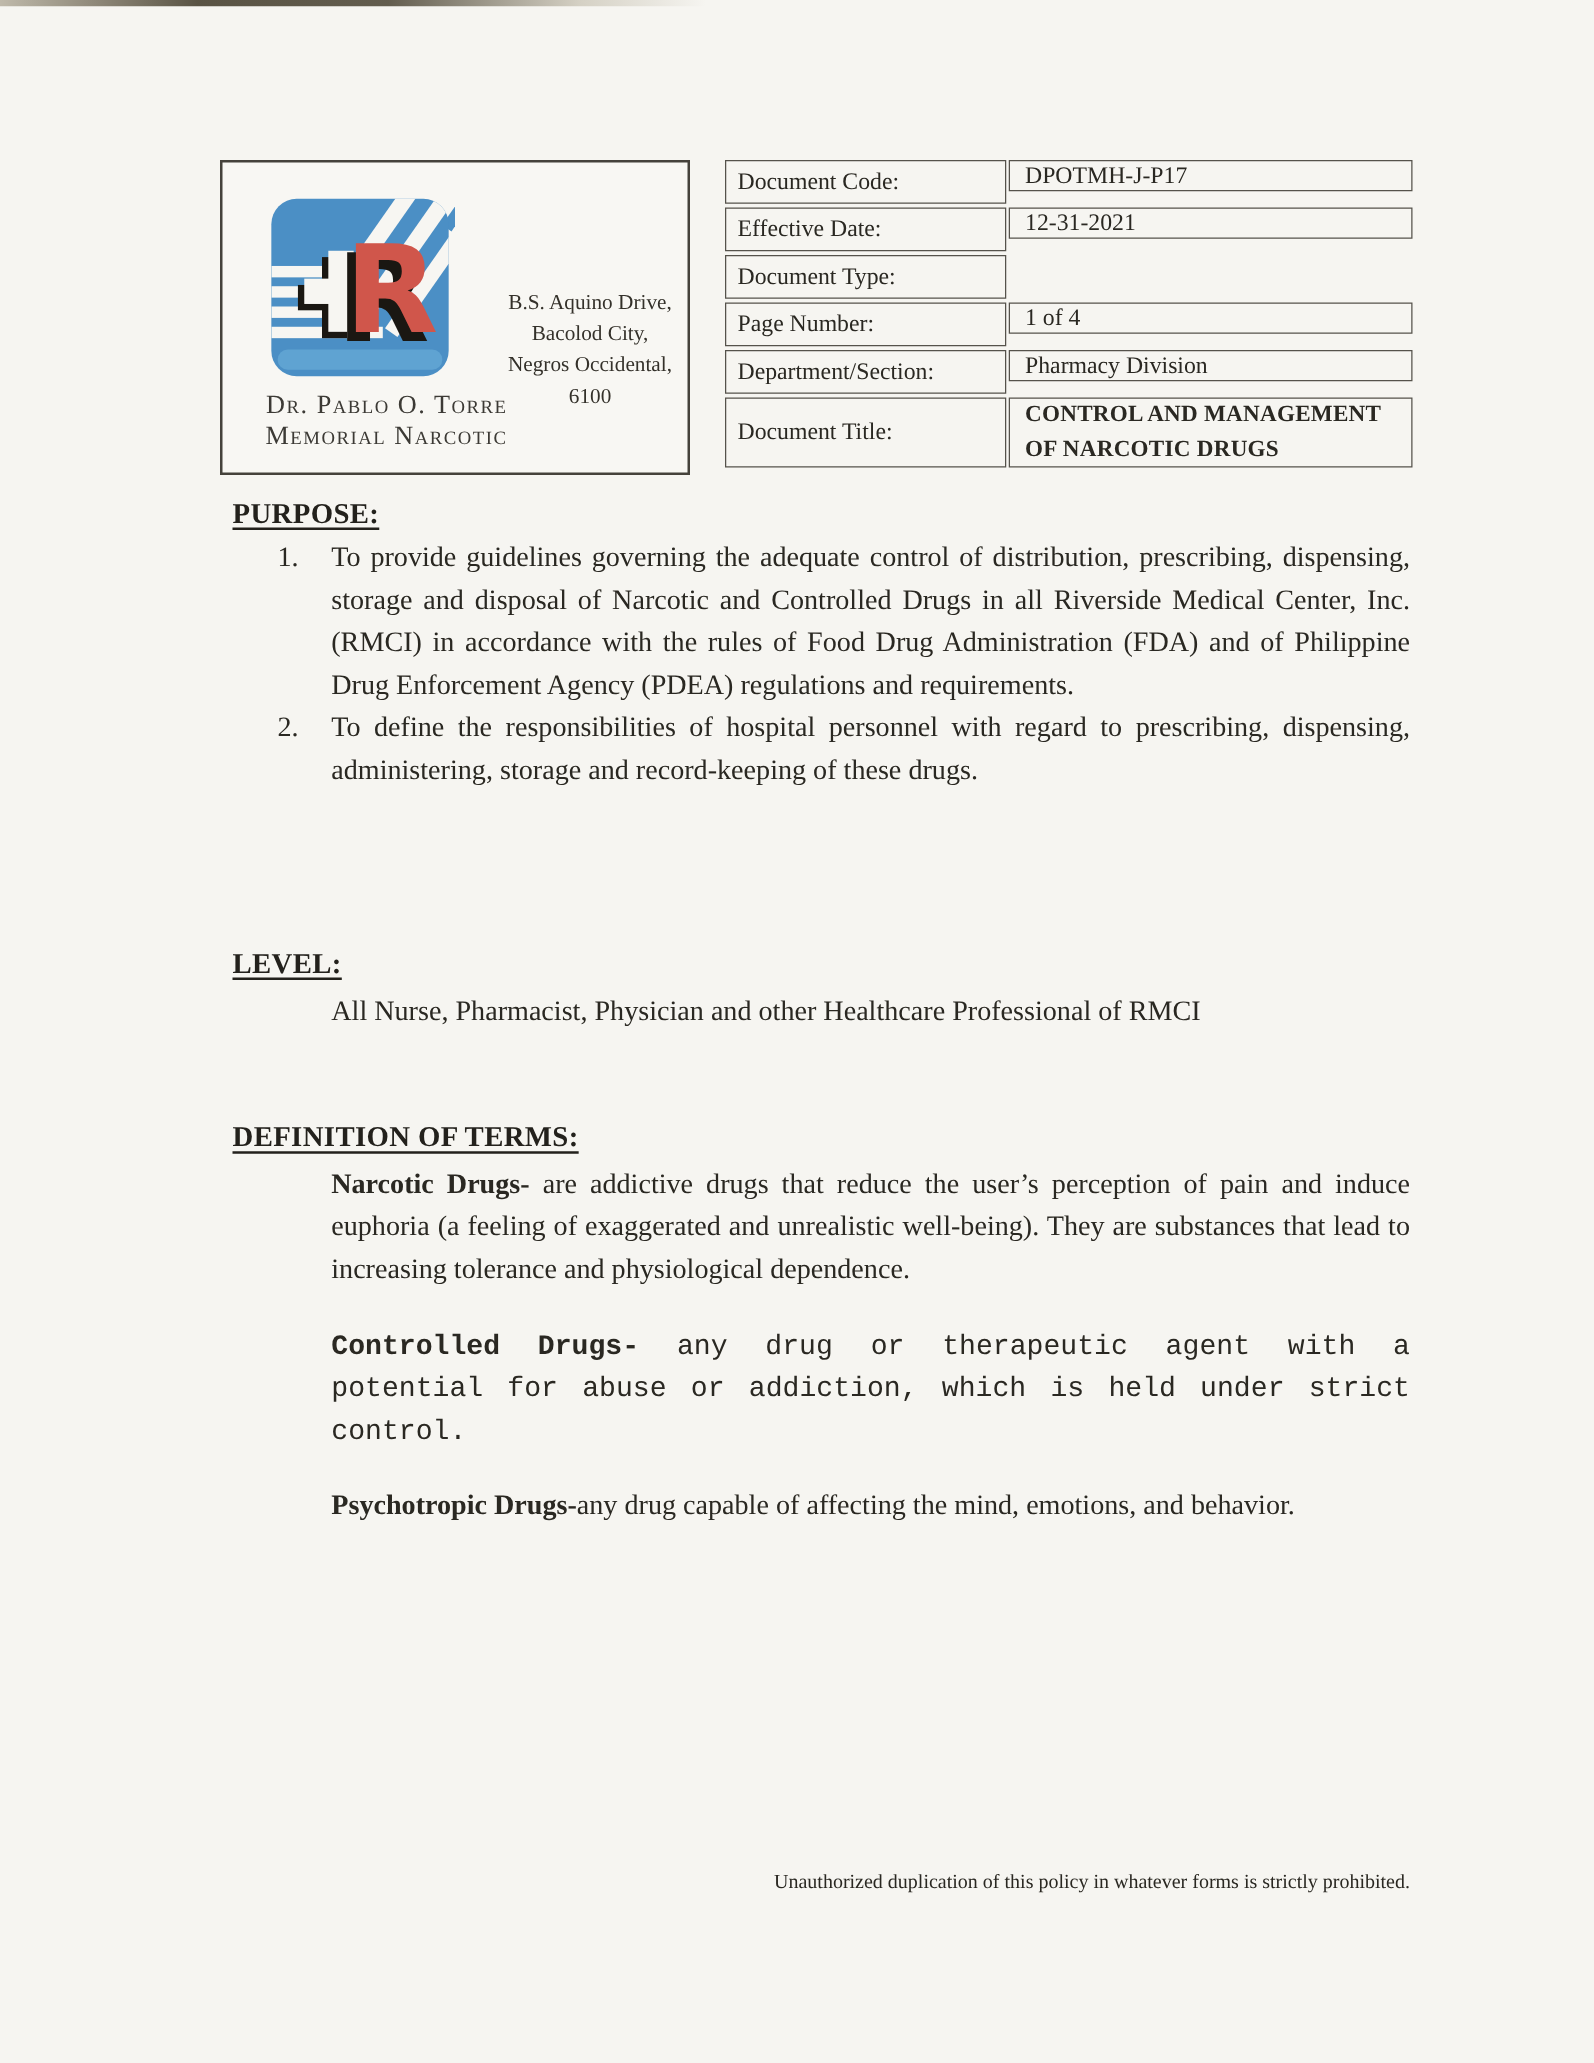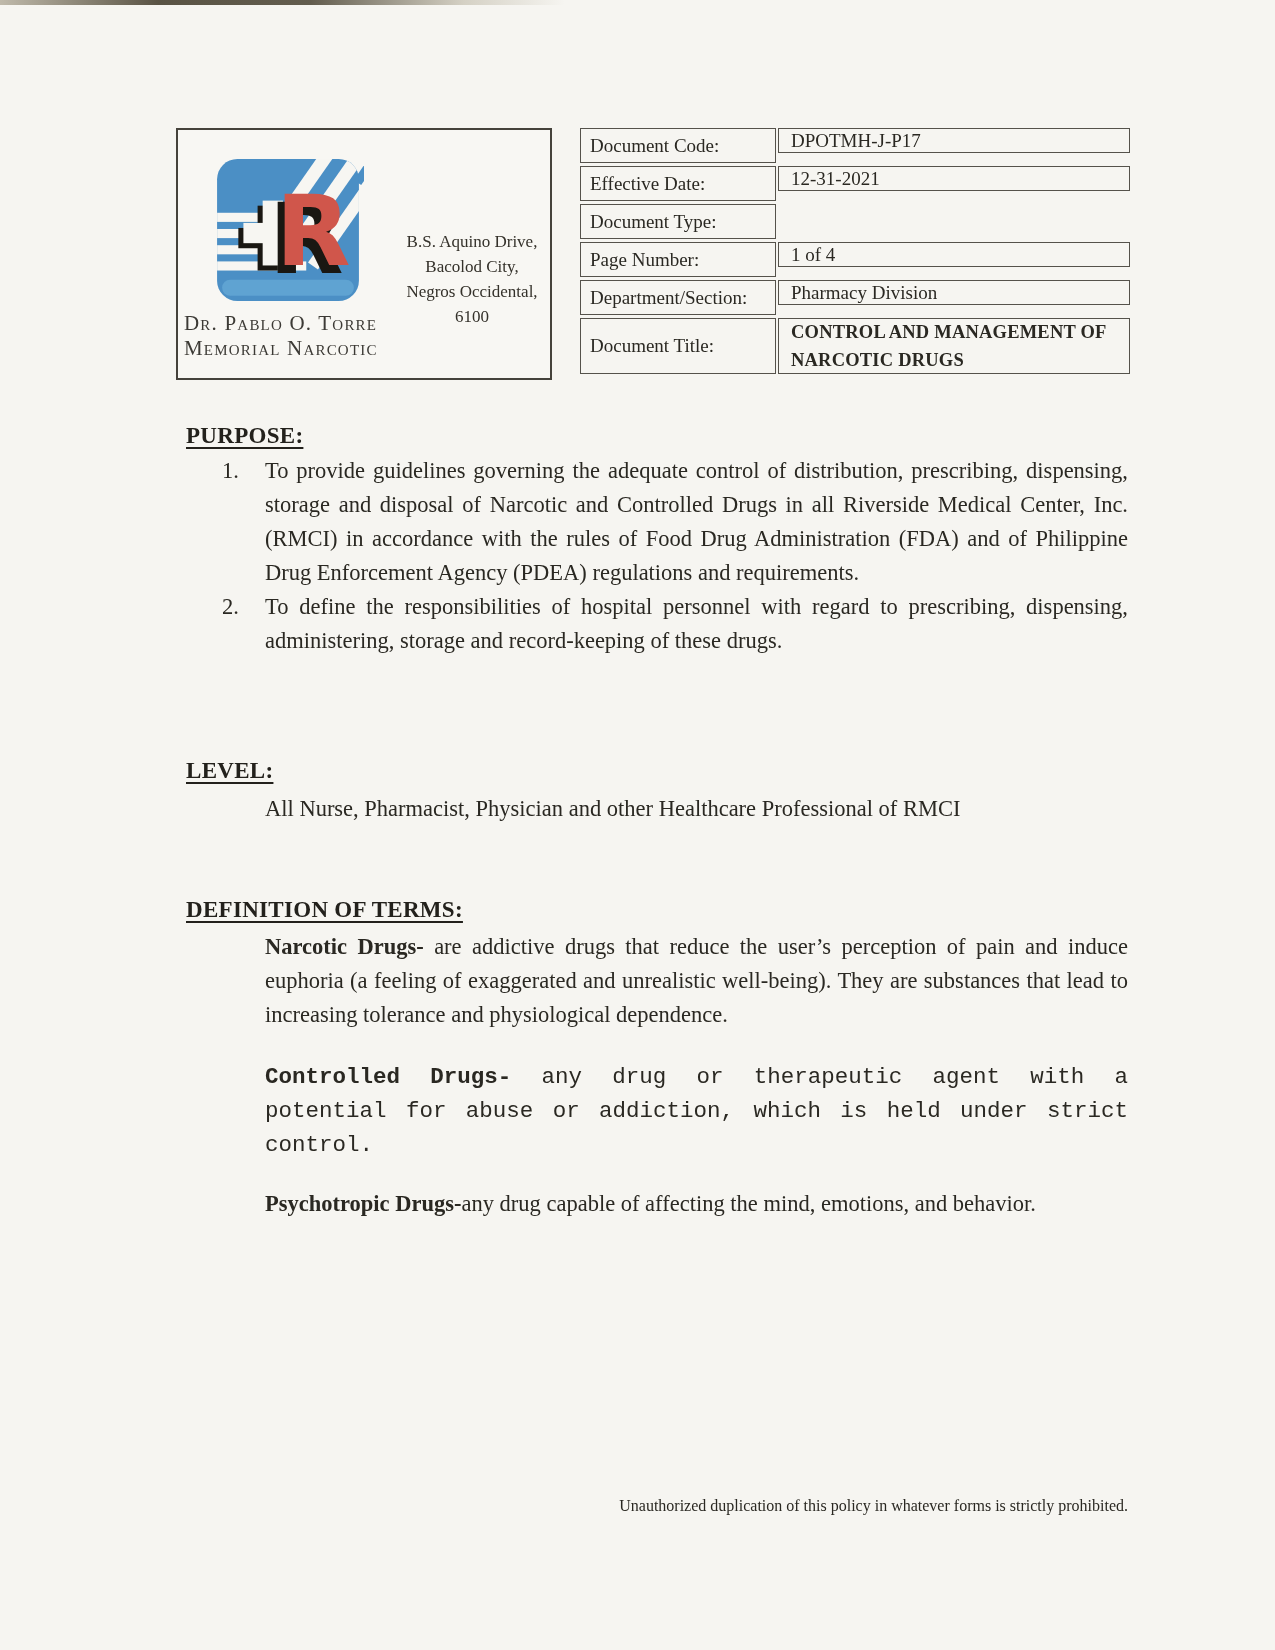--- a/index.html
+++ b/index.html
@@ -21,47 +21,47 @@
       rgba(246,245,241,0) 100%);
   }
   
   .logo-box{
     position:absolute;left:176px;top:128px;width:376px;height:252px;
     border:2px solid #45423b;box-sizing:border-box;background:#f8f7f3;
   }
   .logo-svg{position:absolute;left:34px;top:24px;width:152px;height:152px;}
   .hospital-name{
     position:absolute;left:6px;top:181px;width:222px;
-    text-align:left;font-variant:small-caps;
+    text-align:right;font-variant:small-caps;
     font-size:21px;line-height:24.5px;letter-spacing:1.2px;color:#3c3a35;
   }
   .hospital-address{
     position:absolute;left:210px;top:99px;width:168px;
     text-align:center;font-size:17px;line-height:25px;color:#34312a;
   }
   .doc-table{
     position:absolute;left:580px;top:128px;width:550px;
     display:flex;flex-direction:column;gap:3px;
   }
   .doc-row{display:flex;gap:2px;}
   .doc-cell{
     border:1px solid #55524b;box-sizing:border-box;
     font-size:19px;display:flex;align-items:center;background:transparent;
   }
-  .doc-label{width:196px;padding-left:9px;height:35px;}
+  .doc-label{width:225px;padding-left:9px;height:35px;}
   .doc-value{flex:1;padding-left:12px;padding-right:4px;height:25px;}
   .doc-row.title-row .doc-label,
   .doc-row.title-row .doc-value{height:56px;}
   .doc-row.title-row .doc-value{
     font-weight:bold;font-size:18.5px;line-height:28px;
     display:flex;align-items:center;letter-spacing:.2px;
   }
   
   .main{position:absolute;left:186px;width:942px;}
-  .sec-purpose{top:421px;}
+  .sec-purpose{top:396px;}
   .sec-level{top:756px;}
   .sec-definitions{top:895px;}
   .sec-heading{
     font-weight:bold;font-size:23px;line-height:30px;letter-spacing:.3px;
     text-decoration:underline;text-underline-offset:4px;
     text-decoration-thickness:2px;color:#23211c;
   }
   .num-list{margin-top:3px;}
   .num-item{display:flex;margin-top:0;}
   .num-marker{width:43px;padding-left:36px;box-sizing:content-box;

